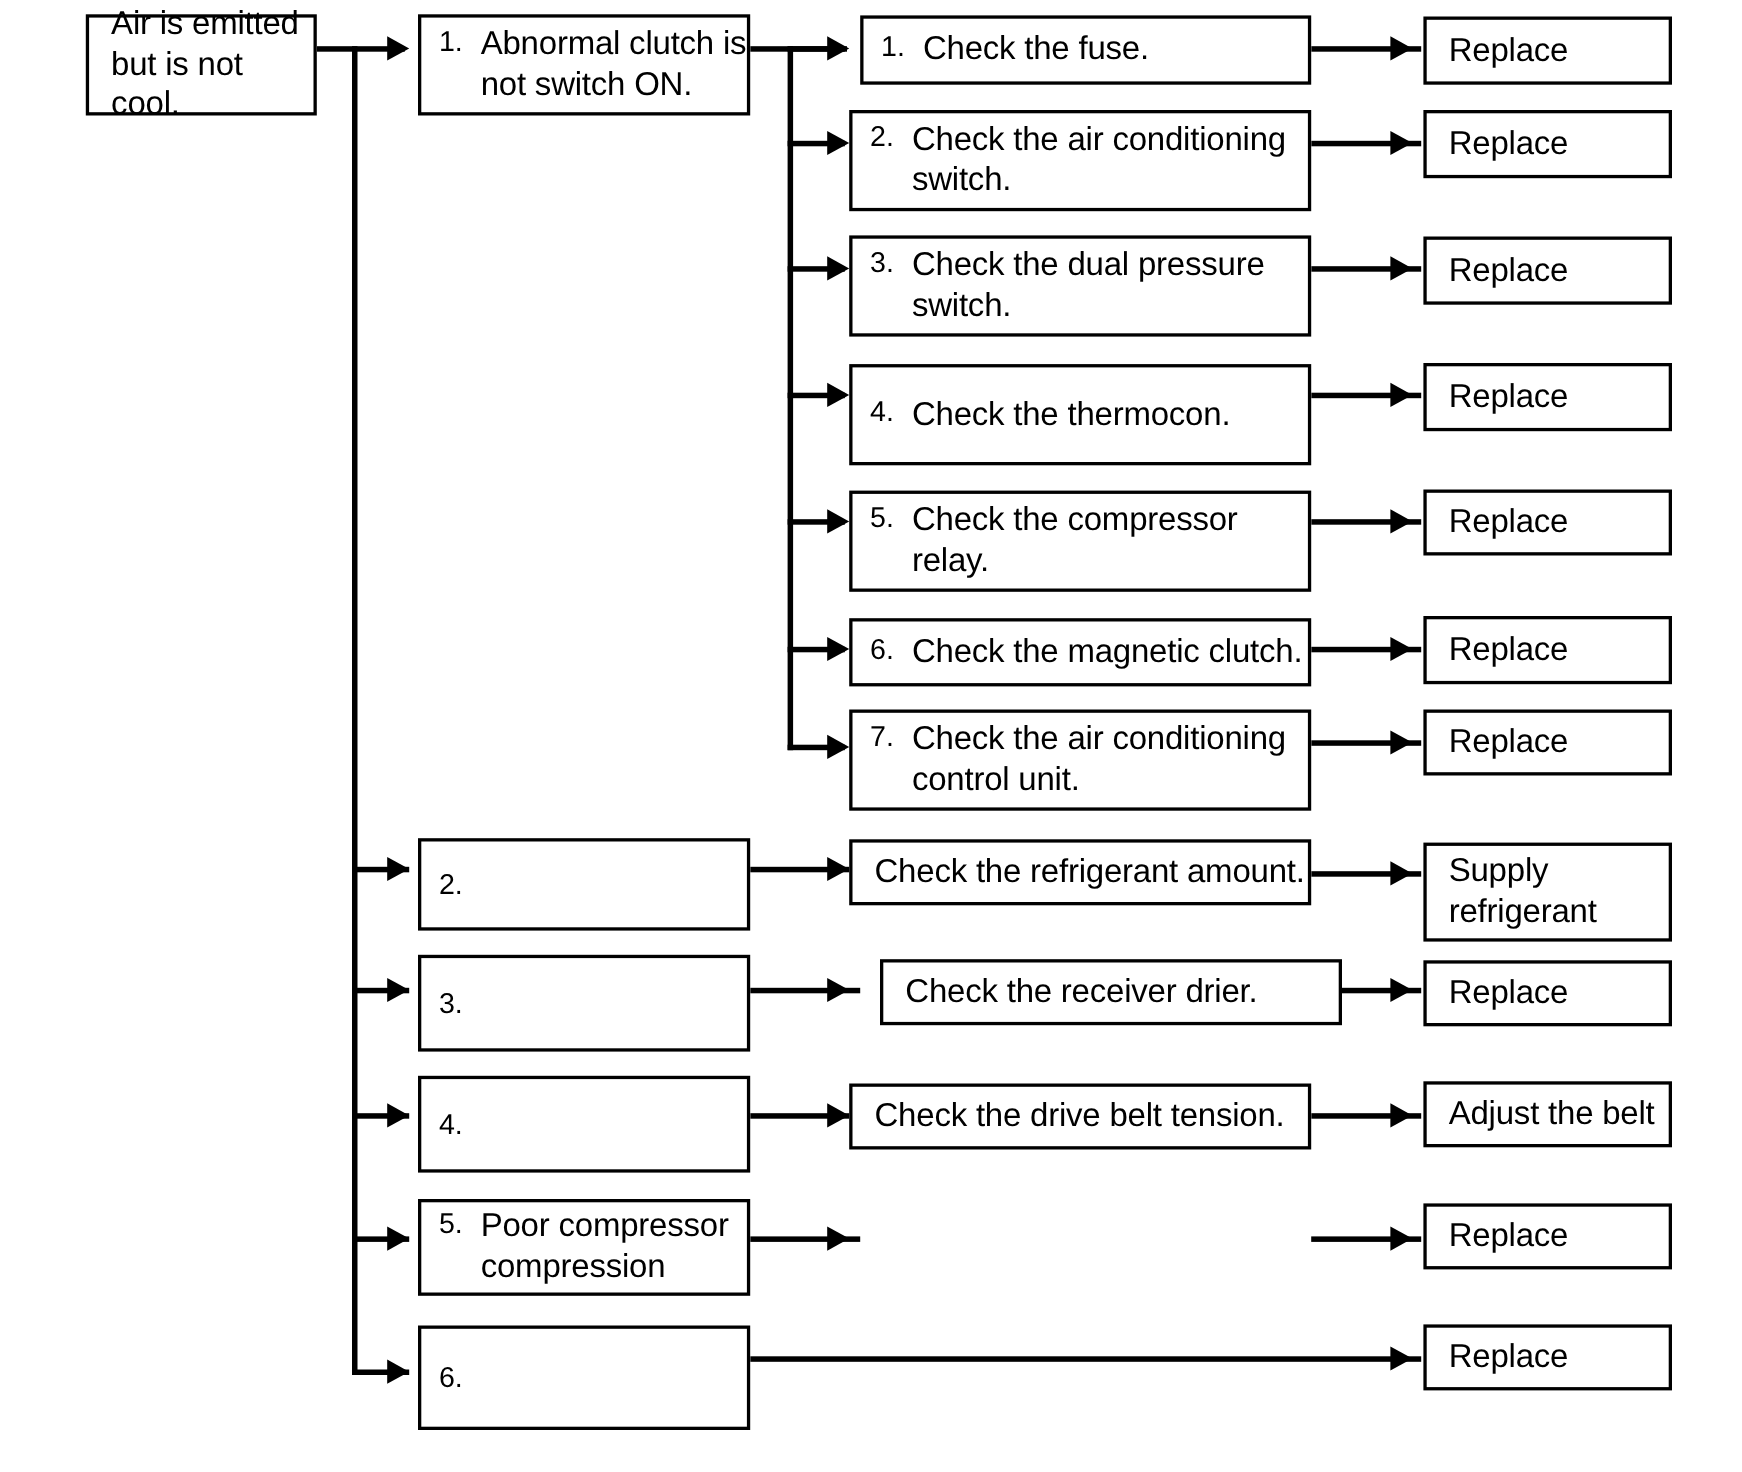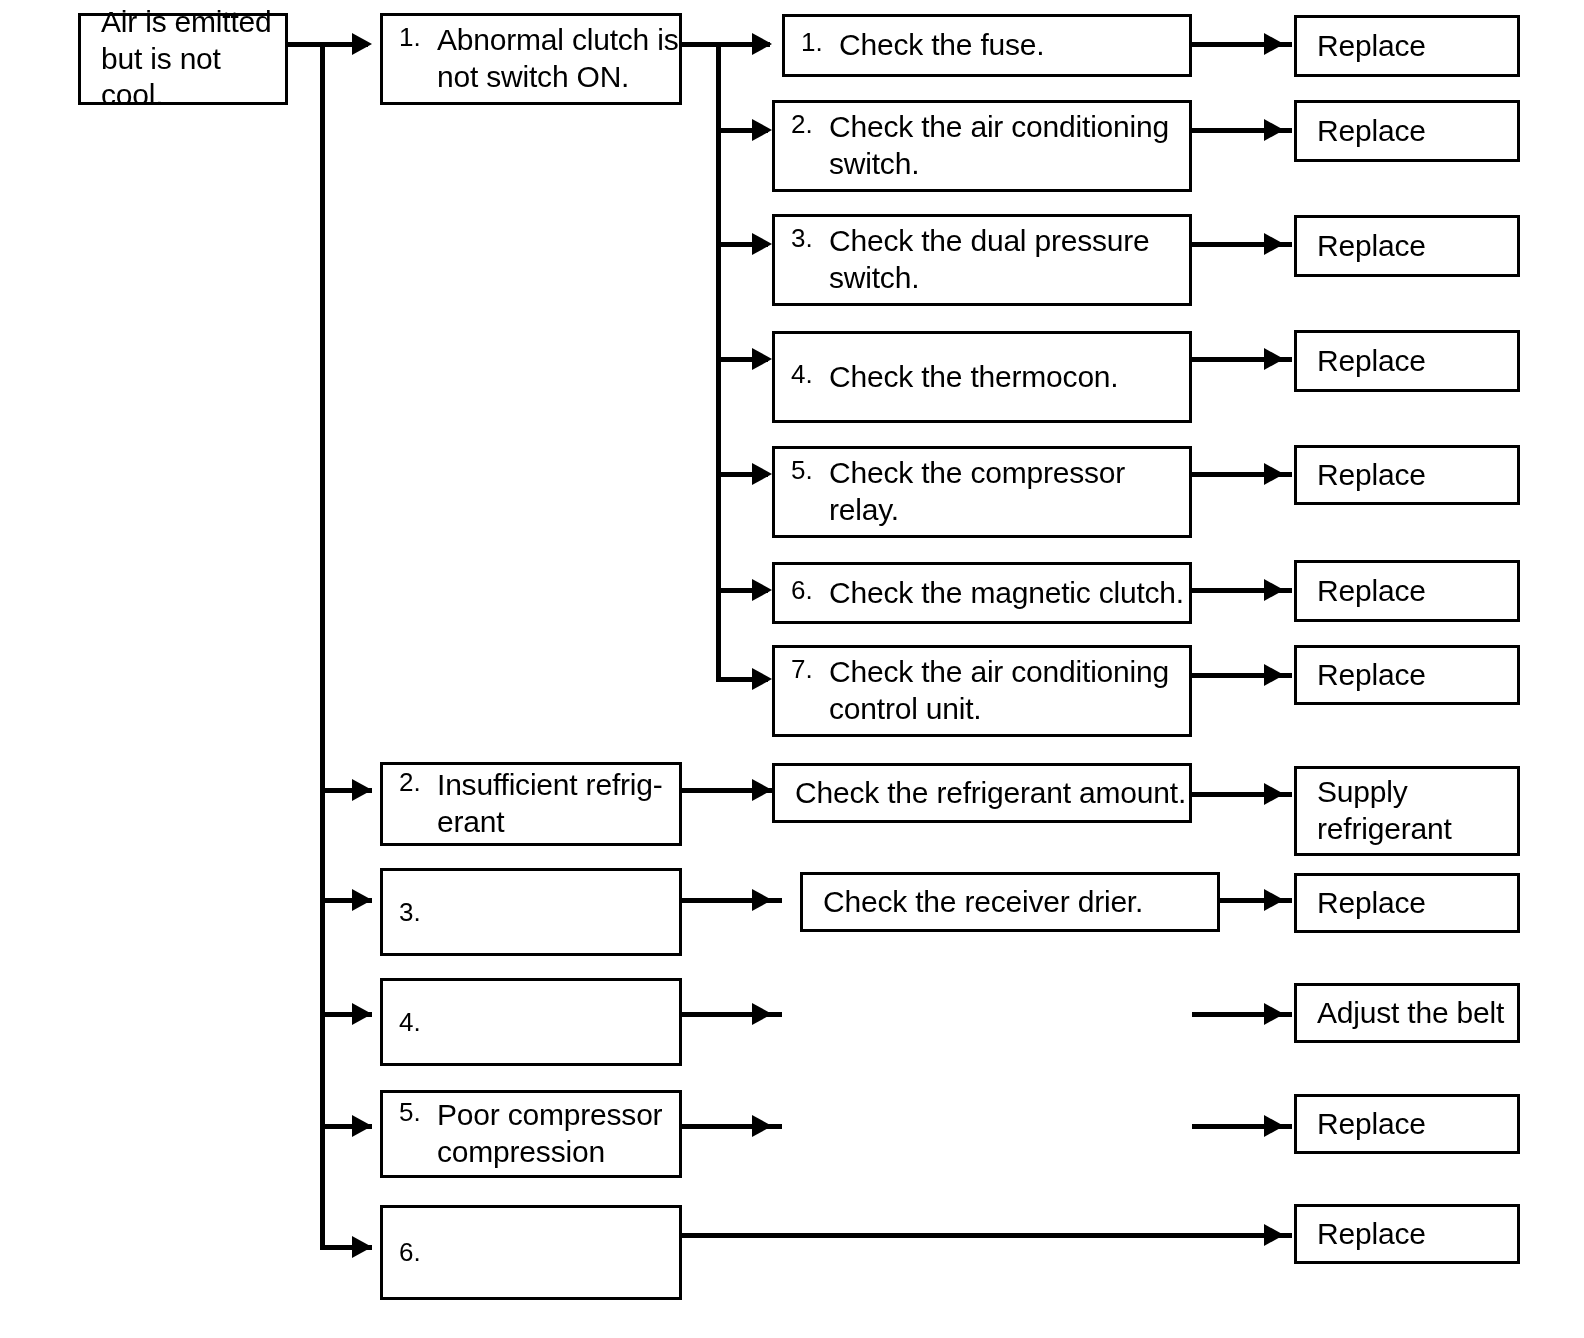--- a/index.html
+++ b/index.html
@@ -206,22 +206,20 @@
   <div class="arrowhead" style="left:1264px; top:664px;"></div>
   <div class="box plain" style="left:1294px; top:645px; width:226px; height:60px;">
     <span class="txt">Replace</span>
   </div>
 
   <div class="hline" style="left:320px; top:788px; width:52px;"></div>
   <div class="arrowhead" style="left:352px; top:779px;"></div>
   <div class="box numbered" style="left:380px; top:762px; width:302px; height:84px;">
     <div class="row-inner">
       <span class="num">2.</span>
-      <span class="txt body">Insufficient refrig-
-erant</span>
     </div>
   </div>
   <div class="hline" style="left:682px; top:788px; width:100px;"></div>
   <div class="arrowhead" style="left:752px; top:779px;"></div>
   <div class="box plain" style="left:772px; top:763px; width:420px; height:60px;">
     <span class="txt">Check the refrigerant amount.</span>
   </div>
   <div class="hline" style="left:1192px; top:792px; width:100px;"></div>
   <div class="arrowhead" style="left:1264px; top:783px;"></div>
   <div class="box plain" style="left:1294px; top:766px; width:226px; height:90px;">
@@ -249,20 +247,23 @@
 
   <div class="hline" style="left:320px; top:1012px; width:52px;"></div>
   <div class="arrowhead" style="left:352px; top:1003px;"></div>
   <div class="box numbered" style="left:380px; top:978px; width:302px; height:88px;">
     <div class="row-inner">
       <span class="num">4.</span>
     </div>
   </div>
   <div class="hline" style="left:682px; top:1012px; width:100px;"></div>
   <div class="arrowhead" style="left:752px; top:1003px;"></div>
+  <div class="box plain" style="left:772px; top:985px; width:420px; height:60px;">
+    <span class="txt">Check the drive belt tension.</span>
+  </div>
   <div class="hline" style="left:1192px; top:1012px; width:100px;"></div>
   <div class="arrowhead" style="left:1264px; top:1003px;"></div>
   <div class="box plain" style="left:1294px; top:983px; width:226px; height:60px;">
     <span class="txt">Adjust the belt</span>
   </div>
 
   <div class="hline" style="left:320px; top:1124px; width:52px;"></div>
   <div class="arrowhead" style="left:352px; top:1115px;"></div>
   <div class="box numbered" style="left:380px; top:1090px; width:302px; height:88px;">
     <div class="row-inner">

